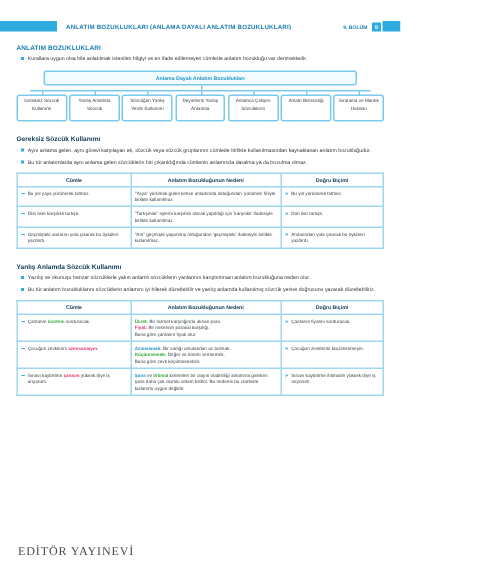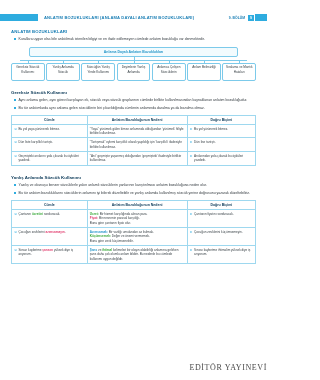--- a/index.html
+++ b/index.html
@@ -197,21 +197,21 @@
   .hl-green { color: #3aa93a; font-weight: bold; }
   .hl-red   { color: #e0386b; font-weight: bold; }
   .hl-blue  { color: #2596c9; font-weight: bold; }
 
   
   .footer {
     position: absolute;
     left: 12px;
     right: 0;
     bottom: 8px;
-    text-align: right;
+    text-align: left;
     font-family: "Liberation Serif", serif;
     font-size: 8px;
     letter-spacing: 0.6px;
     color: #4a4a4a;
   }
 </style>
 </head>
 <body>
 
 <div class="page-header">

